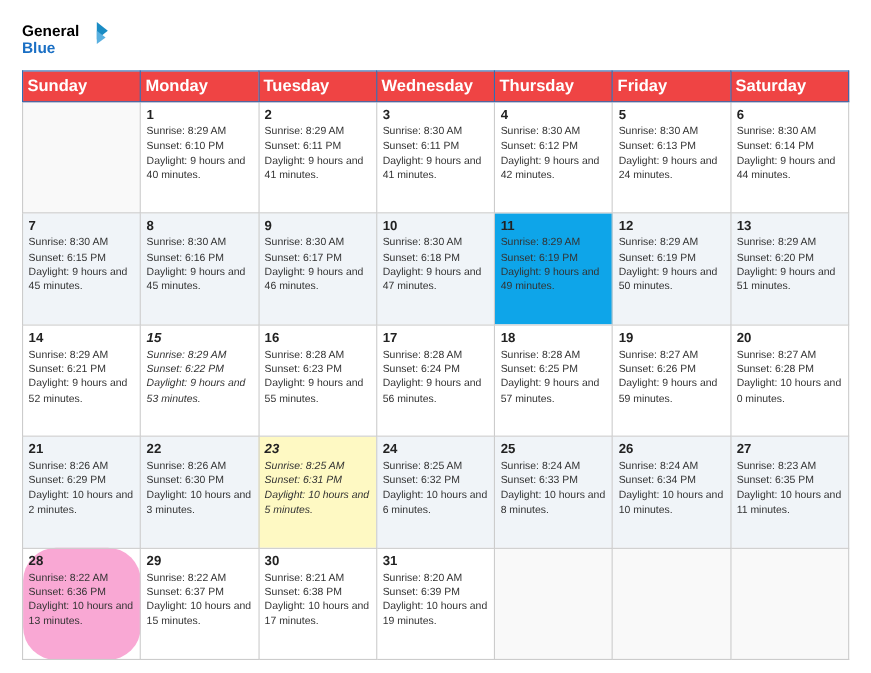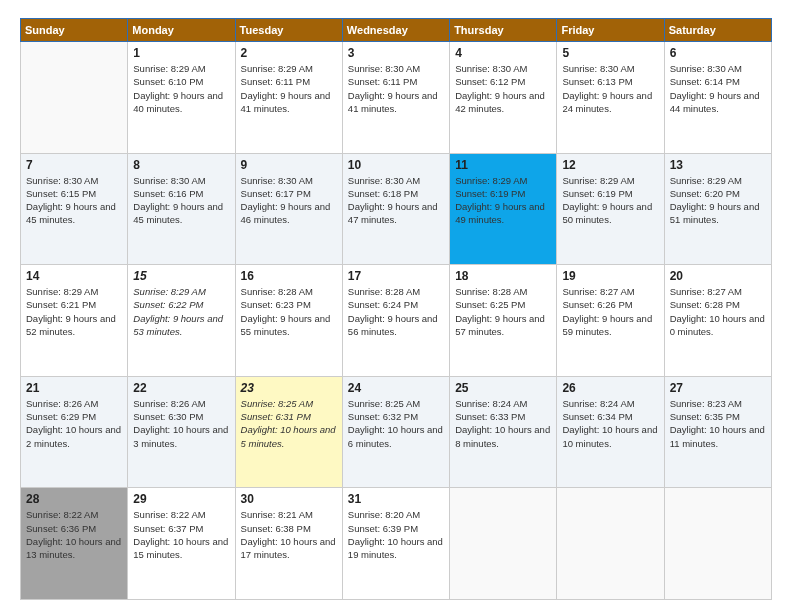--- a/index.html
+++ b/index.html
@@ -41,23 +41,23 @@
       color: #444;
     }
     .calendar {
       flex: 1;
       border: 1px solid #ccc;
       border-collapse: collapse;
       width: 100%;
       table-layout: fixed;
     }
     .calendar th {
-      background: #a16207;
+      background: #ef4444;
       color: #fff;
-      font-size: 11px;
+      font-size: 15px;
       font-weight: bold;
       padding: 5px 4px;
       border: 1px solid #2e6db4;
       text-align: left;
     }
     .calendar td {
       border: 1px solid #ccc;
       vertical-align: top;
       padding: 4px 5px;
       font-size: 10px;
@@ -80,20 +80,34 @@
     }
     table {
       width: 100%;
       border-collapse: collapse;
     }
   </style>
 </head>
 <body>
 
 <div class="page">
+  <div class="header">
+    <div class="logo">
+  <svg width="80" height="36" viewBox="0 0 80 36" xmlns="http://www.w3.org/2000/svg">
+    <text x="0" y="15" font-size="14" font-weight="bold" font-family="Arial" fill="#000">General</text>
+    <text x="0" y="30" font-size="14" font-weight="bold" font-family="Arial" fill="#1a6fc4">Blue</text>
+    <polygon points="68,2 78,10 68,18" fill="#1a8cc4"></polygon>
+    <polygon points="68,10 76,16 68,22" fill="#5ab0e0"></polygon>
+  </svg>
+</div>
+    <div class="title-block">
+      <div class="month-title"></div>
+      <div class="location"></div>
+    </div>
+  </div>
 
   <table class="calendar">
     <thead>
       <tr>
 
       <th>Sunday</th>
           <th>Monday</th>
           <th>Tuesday</th>
           <th>Wednesday</th>
           <th>Thursday</th>
@@ -321,21 +335,21 @@
           <td style="background: rgb(240, 244, 248);">
             <span class="day-num">27</span>
             <div class="day-info">
               <div>Sunrise: 8:23 AM</div>
               <div>Sunset: 6:35 PM</div>
               <div>Daylight: 10 hours and 11 minutes.</div>
             </div>
           </td>
         </tr>
         <tr>
-          <td style="background: #a3a3a3;">
+          <td style="background: #f9a8d4; border-radius: 30px;">
             <span class="day-num">28</span>
             <div class="day-info">
               <div>Sunrise: 8:22 AM</div>
               <div>Sunset: 6:36 PM</div>
               <div>Daylight: 10 hours and 13 minutes.</div>
             </div>
           </td>
           <td style="background: rgb(255, 255, 255);">
             <span class="day-num">29</span>
             <div class="day-info">

